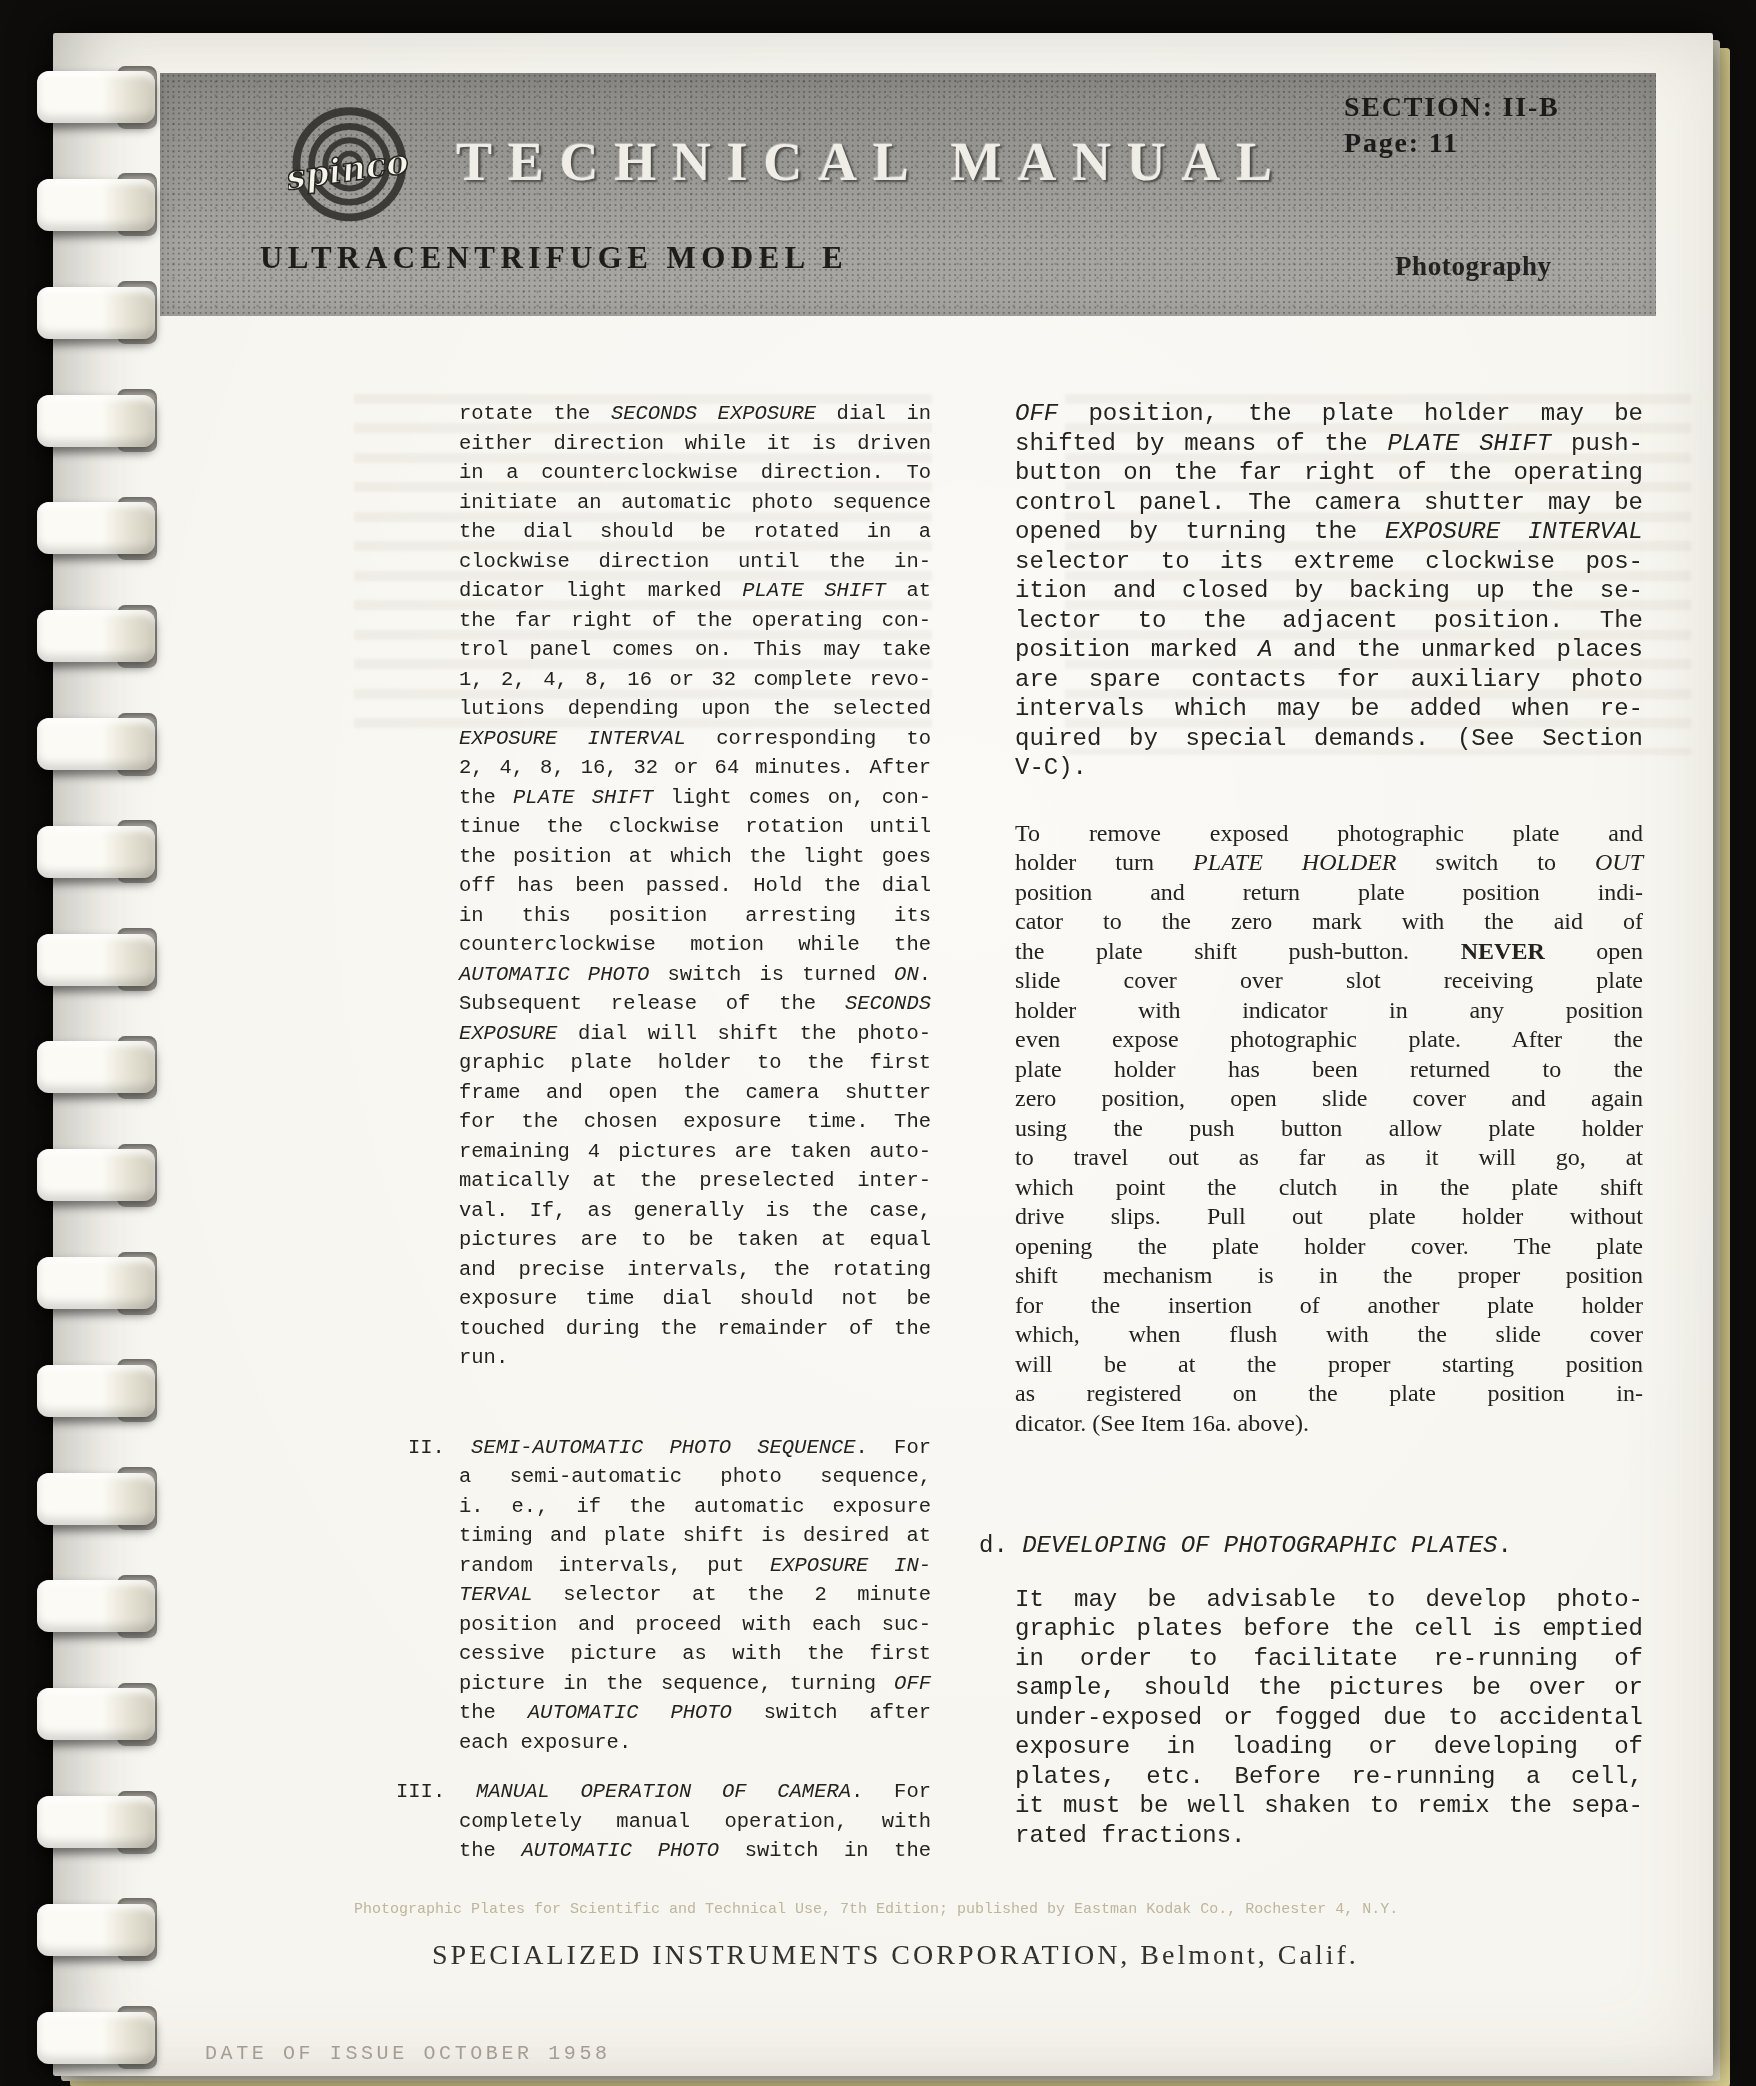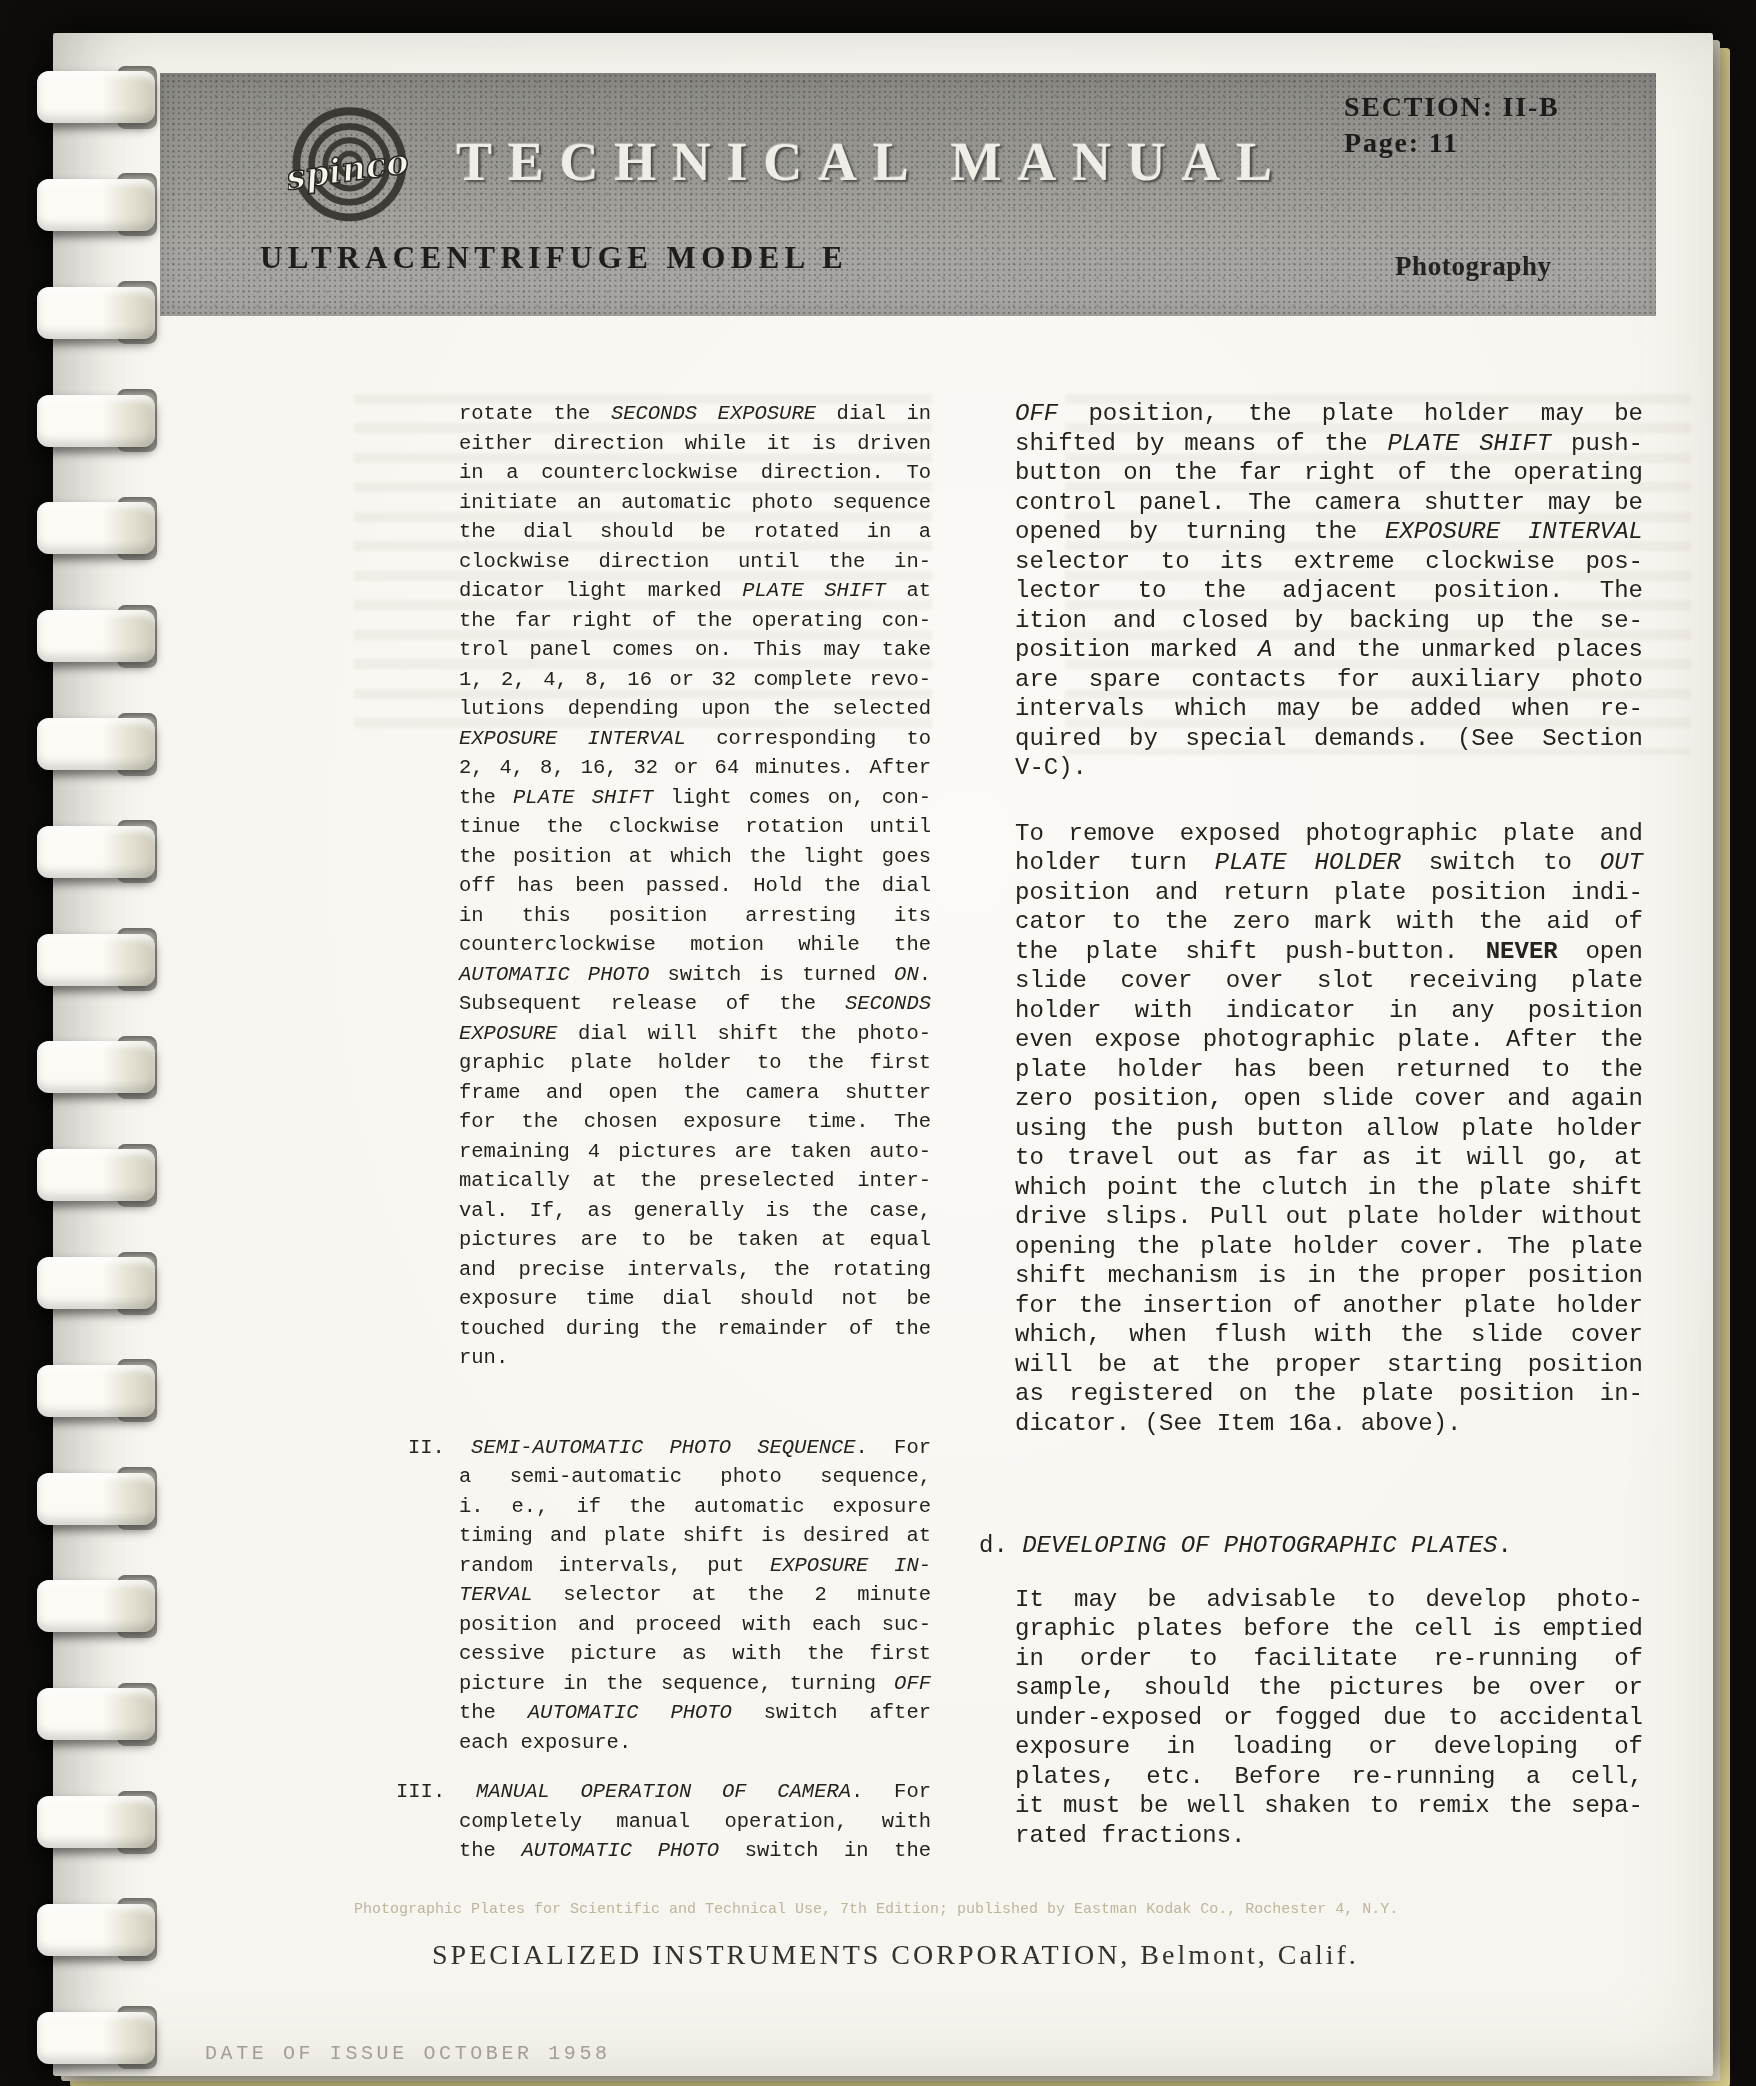--- a/index.html
+++ b/index.html
@@ -208,29 +208,29 @@
         </div>
       </div>
     <div id="col-right" class="col">
         <div class="para">
           <div class="line"><i>OFF</i> position, the plate holder may be</div>
           <div class="line">shifted by means of the <i>PLATE SHIFT</i> push-</div>
           <div class="line">button on the far right of the operating</div>
           <div class="line">control panel. The camera shutter may be</div>
           <div class="line">opened by turning the <i>EXPOSURE INTERVAL</i></div>
           <div class="line">selector to its extreme clockwise pos-</div>
+          <div class="line">ition and closed by backing up the se-</div>
           <div class="line">lector to the adjacent position. The</div>
-          <div class="line">ition and closed by backing up the se-</div>
           <div class="line">position marked <i>A</i> and the unmarked places</div>
           <div class="line">are spare contacts for auxiliary photo</div>
           <div class="line">intervals which may be added when re-</div>
           <div class="line">quired by special demands. (See Section</div>
           <div class="line no-just">V-C).</div>
         </div>
-        <div class="para" style="margin-top: 36px;">
+        <div class="para" style="margin-top: 36px; font-family: Liberation Serif, serif;">
           <div class="line">To remove exposed photographic plate and</div>
           <div class="line">holder turn <i>PLATE HOLDER</i> switch to <i>OUT</i></div>
           <div class="line">position and return plate position indi-</div>
           <div class="line">cator to the zero mark with the aid of</div>
           <div class="line">the plate shift push-button. <b>NEVER</b> open</div>
           <div class="line">slide cover over slot receiving plate</div>
           <div class="line">holder with indicator in any position</div>
           <div class="line">even expose photographic plate. After the</div>
           <div class="line">plate holder has been returned to the</div>
           <div class="line">zero position, open slide cover and again</div>

